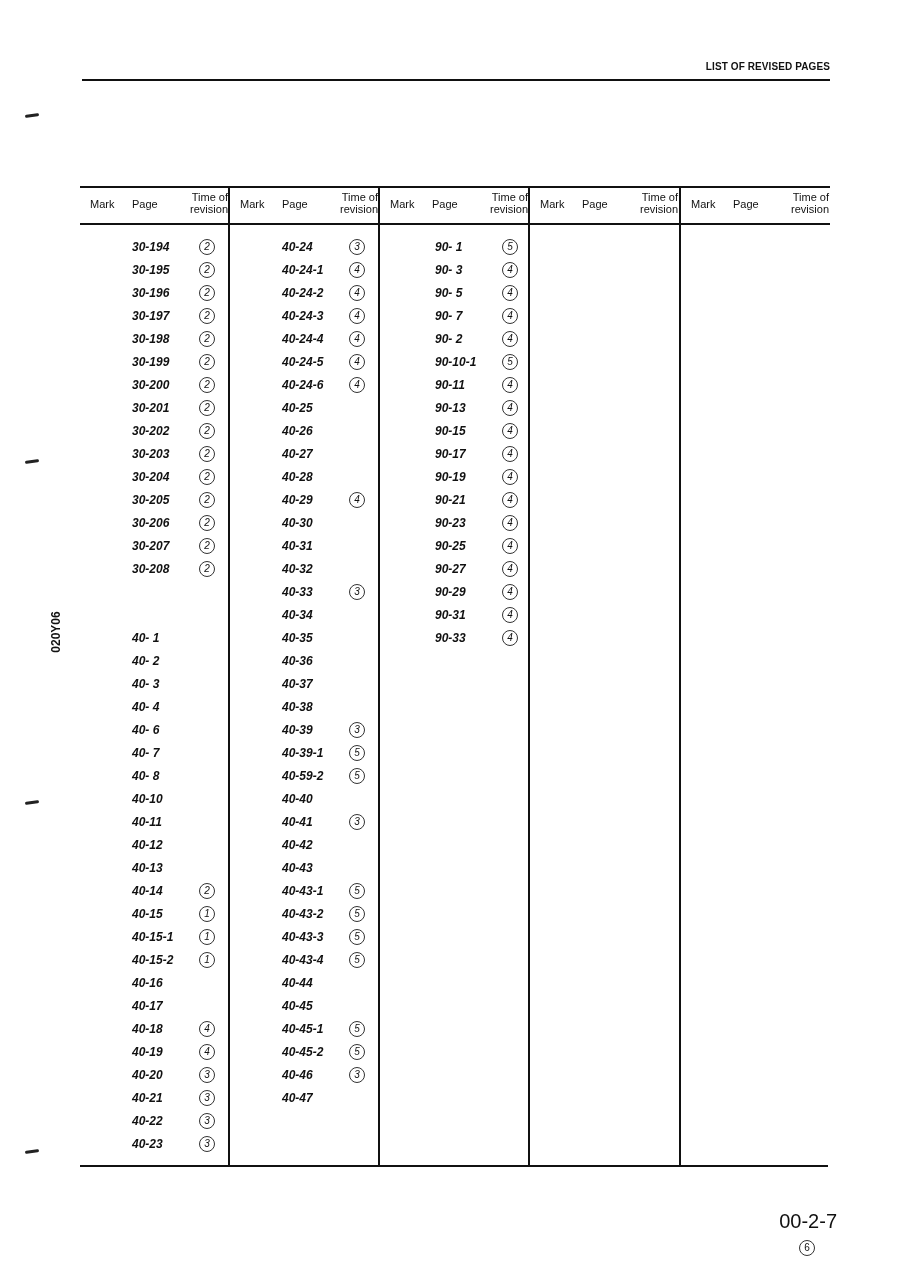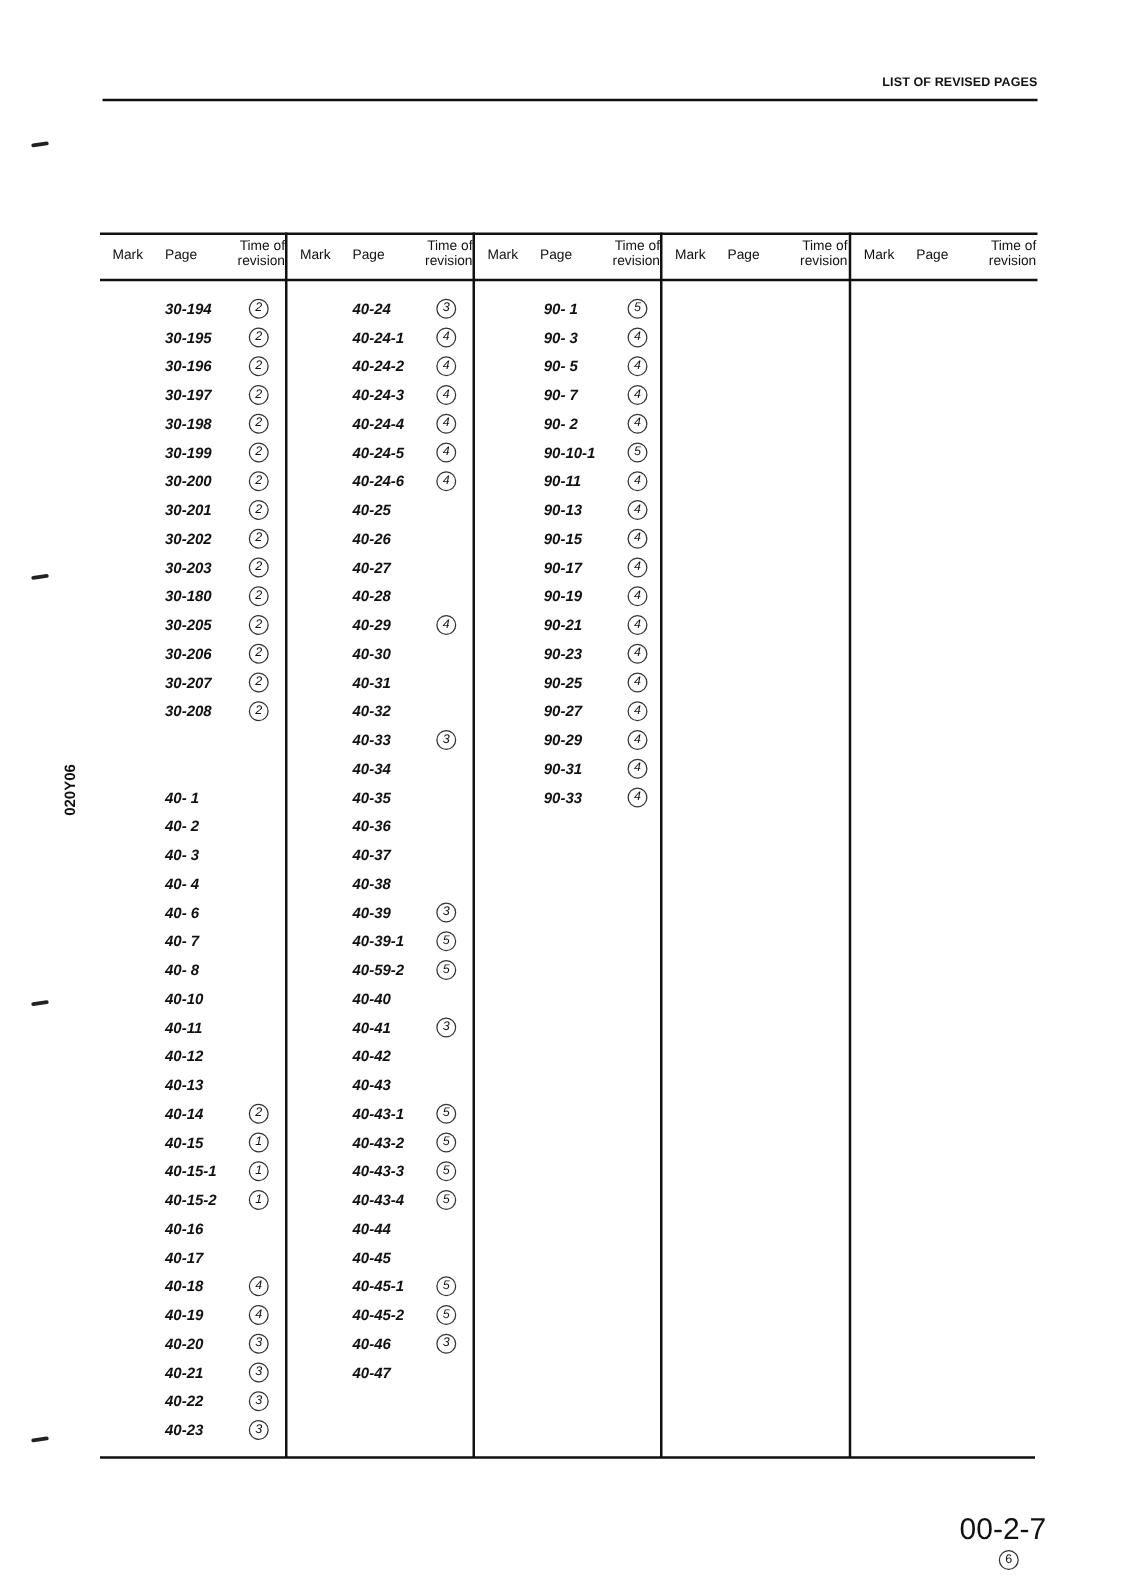--- a/index.html
+++ b/index.html
@@ -16,21 +16,21 @@
     .col-head { position: absolute; top: 188px; height: 37px; width: 150px; font-size: 11px; }
     .col-head .h-mark { position: absolute; left: 10px; top: 10px; }
     .col-head .h-page { position: absolute; left: 52px; top: 10px; text-align: right; }
     .col-head .h-time { position: absolute; right: 2px; top: 3px; text-align: right; line-height: 12px; }
     .col-body { position: absolute; top: 237px; width: 150px; font-style: italic; }
     .row { height: 23px; position: relative; font-size: 12px; font-weight: bold; }
     .row .pg { position: absolute; left: 52px; top: 3px; white-space: pre; }
     .row .rev { position: absolute; left: 119px; top: 2px; width: 14px; height: 14px; border: 1px solid #333; border-radius: 50%;
                 font-size: 10px; font-weight: normal; text-align: center; line-height: 14px; }
     .row .rev:empty { display: none; }
-    .footer-page { position: absolute; right: 72px; top: 1210px; font-size: 24px; }
+    .footer-page { position: absolute; right: 72px; top: 1210px; font-size: 20px; }
     .footer-rev { position: absolute; right: 94px; top: 1240px; width: 14px; height: 14px; border: 1px solid #333; border-radius: 50%; font-size: 10px; text-align: center; line-height: 14px; }
   </style>
 </head>
 <body>
 
 <div class="hdr-title">LIST OF REVISED PAGES</div>
 <div class="hdr-rule"></div>
 
 <div class="punch" style="top:114px"></div>
 <div class="punch" style="top:460px"></div>
@@ -89,21 +89,21 @@
       </div>
       <div class="row">
         <span class="pg">30-202</span>
         <span class="rev">2</span>
       </div>
       <div class="row">
         <span class="pg">30-203</span>
         <span class="rev">2</span>
       </div>
       <div class="row">
-        <span class="pg">30-180</span>
+        <span class="pg">30-204</span>
         <span class="rev">2</span>
       </div>
       <div class="row">
         <span class="pg">30-205</span>
         <span class="rev">2</span>
       </div>
       <div class="row">
         <span class="pg">30-206</span>
         <span class="rev">2</span>
       </div>

